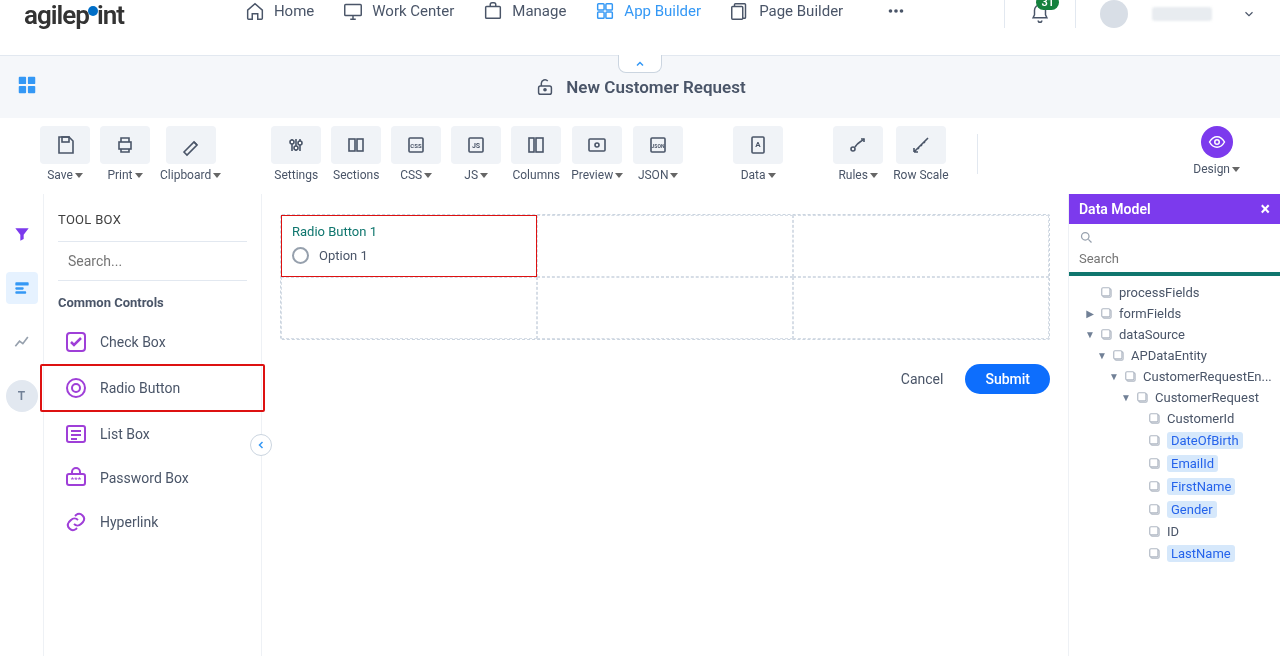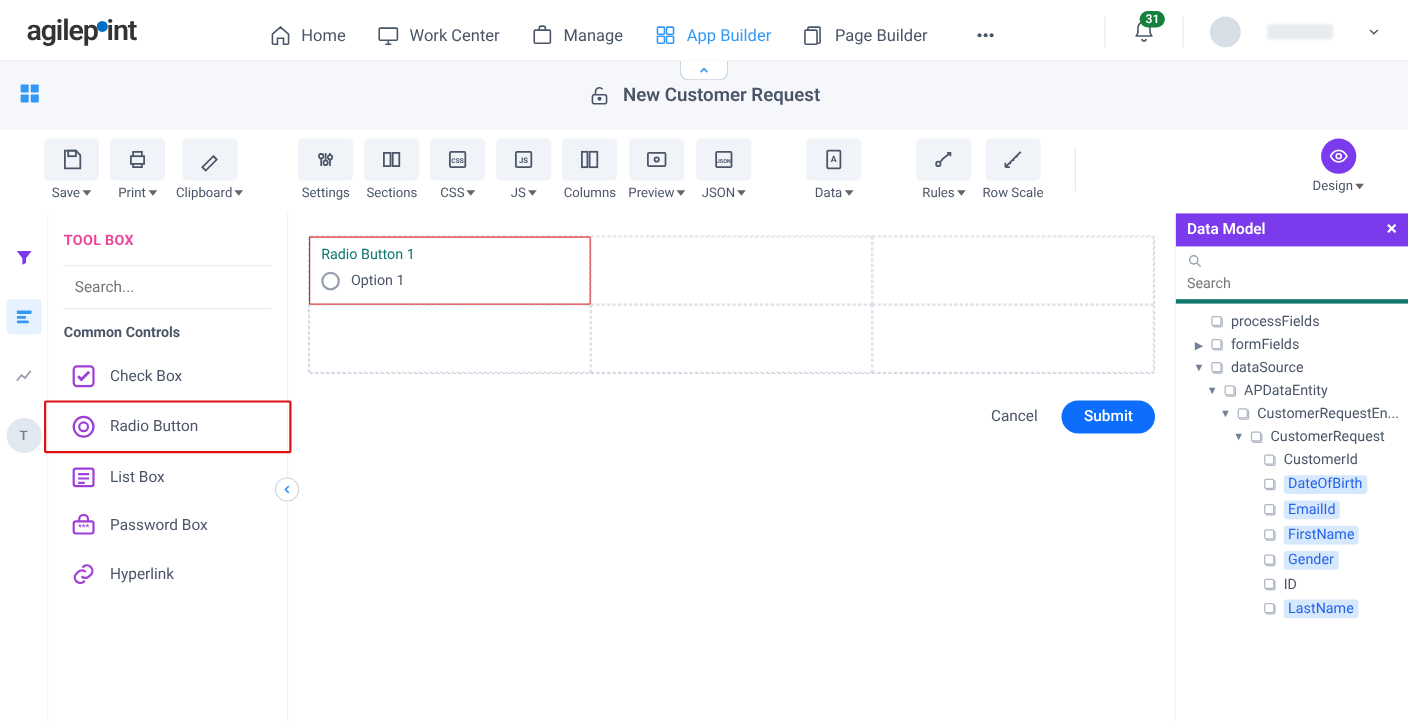--- a/index.html
+++ b/index.html
@@ -1,19 +1,19 @@
 <!DOCTYPE html>
 <html><head>
 <meta charset="utf-8">
 <style>
 * { margin:0; padding:0; box-sizing:border-box; font-family:-apple-system,BlinkMacSystemFont,"Segoe UI",Roboto,Arial,sans-serif; }
 body { width:1280px; height:656px; background:#fff; overflow:hidden; color:#4a5568; font-size:14px; }
 
 
-.topnav { display:flex; align-items:flex-end; height:56px; padding:12px 24px; border-bottom:1px solid #e2e8f0; }
+.topnav { display:flex; align-items:flex-start; height:56px; padding:0 24px; border-bottom:1px solid #e2e8f0; }
 .logo { font-size:26px; font-weight:600; color:#333; letter-spacing:-1px; display:flex; align-items:center; gap:0; }
 .logo .dot { width:10px; height:10px; border-radius:50%; background:#006ec7; display:inline-block; margin:0 -1px; position:relative; top:-4px; }
 .nav-items { display:flex; gap:28px; margin-left:120px; align-items:center; }
 .nav-item { display:flex; align-items:center; gap:8px; color:#4a5568; cursor:pointer; font-size:15px; }
 .nav-item.active { color:#3498f5; }
 .nav-item svg { stroke:currentColor; }
 .nav-more { margin-left:14px; }
 .nav-right { margin-left:auto; display:flex; align-items:center; gap:24px; }
 .divider-v { width:1px; height:28px; background:#e2e8f0; }
 .bell-wrap { position:relative; }
@@ -39,21 +39,21 @@
 .main { display:flex; height:calc(656px - 56px - 62px - 76px); }
 
 
 .rail { width:44px; background:#fff; border-right:1px solid #eef1f5; display:flex; flex-direction:column; align-items:center; padding-top:24px; gap:22px; }
 .rail-item { width:32px; height:32px; border-radius:4px; display:flex; align-items:center; justify-content:center; cursor:pointer; }
 .rail-item.active { background:#e6f2ff; }
 .rail-item.circle { border-radius:50%; background:#e2e8f0; color:#718096; font-size:12px; font-weight:600; }
 
 
 .toolbox { width:218px; background:#fff; border-right:1px solid #eef1f5; padding:18px 14px 0 14px; position:relative; }
-.toolbox h3 { font-size:13px; font-weight:700; color:#ec4899; letter-spacing:0.3px; margin-bottom:14px; }
+.toolbox h3 { font-size:13px; font-weight:400; color:#404040; letter-spacing:0.3px; margin-bottom:14px; }
 .search-row { display:flex; align-items:center; gap:8px; border-top:1px solid #e2e8f0; border-bottom:1px solid #e2e8f0; padding:10px 2px; margin-bottom:14px; }
 .search-row input { border:none; outline:none; font-size:14px; color:#718096; flex:1; background:transparent; }
 .group-label { font-size:13px; font-weight:700; color:#4a5568; margin-bottom:10px; }
 .tool-item { display:flex; align-items:center; gap:12px; padding:10px 6px; cursor:pointer; font-size:14px; color:#4a5568; border-radius:2px; white-space:nowrap; overflow:hidden; text-overflow:ellipsis; }
 .tool-item.selected { border:2px solid #d11; margin:0 -18px 0 -18px; padding:10px 22px; }
 .tool-icon { width:24px; height:24px; display:flex; align-items:center; justify-content:center; flex-shrink:0; }
 .collapse-handle { position:absolute; right:-11px; top:240px; width:22px; height:22px; border:1px solid #cbd5e0; border-radius:50%; background:#fff; display:flex; align-items:center; justify-content:center; }
 
 
 .canvas-wrap { flex:1; padding:20px 18px; background:#fff; overflow:auto; }

